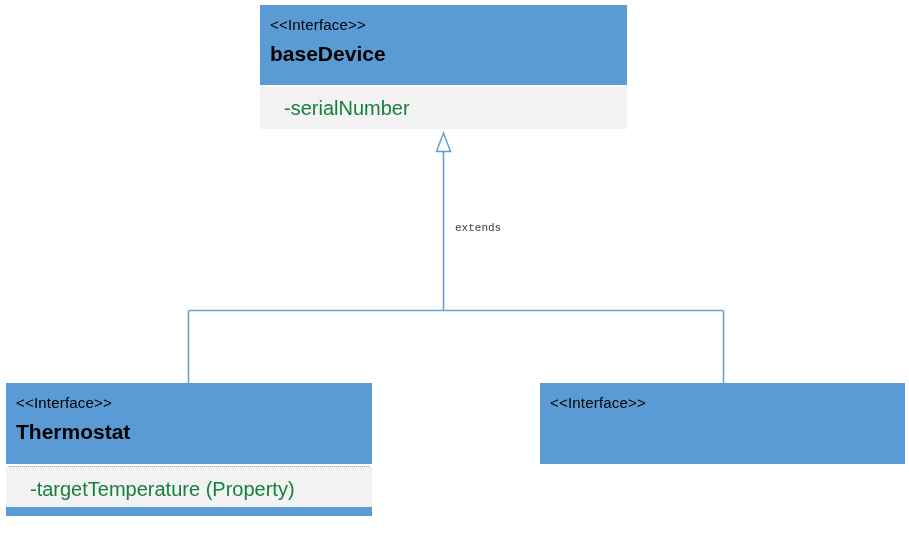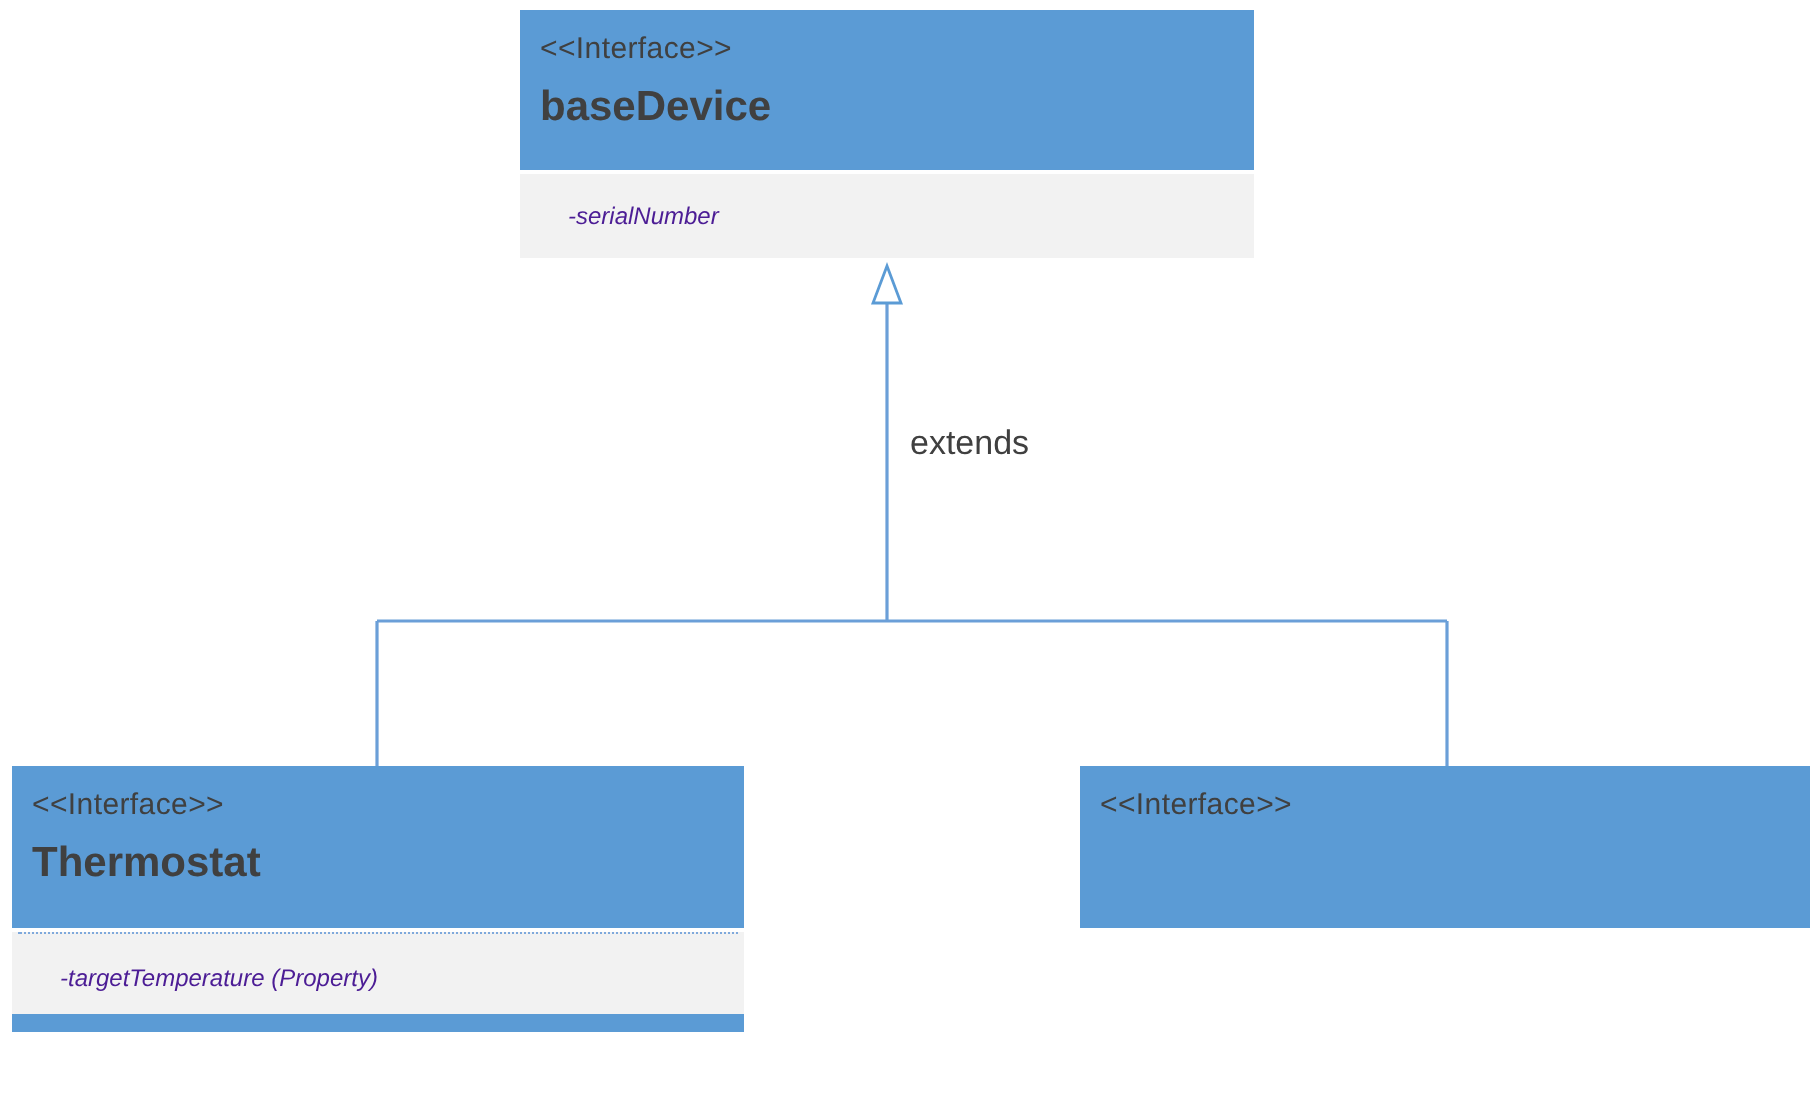--- a/index.html
+++ b/index.html
@@ -8,39 +8,38 @@
     position: relative;
     background: #ffffff;
     overflow: hidden;
     font-family: "Liberation Sans", sans-serif;
   }
 
   .uml-node { position: absolute; }
 
   .node-header {
     background: #5B9BD5;
-    color: #404040;
+    color: #000000;
     padding: 9px 10px 0 10px;
     width: 100%;
   }
   .stereotype { font-size: 15px; line-height: 21px; letter-spacing: 0.2px; }
   .node-name  { font-size: 21px; line-height: 28px; margin-top: 5px; font-weight: 700; }
 
   .node-body {
     background: #F2F2F2;
     margin-top: 2px;
     width: 100%;
   }
   .member-row {
     display: flex;
     align-items: center;
     padding-left: 24px;
-    color: #4c1d95;
-    font-size: 12px;
-    font-style: italic;
+    color: #15803d;
+    font-size: 20px;
   }
   .dotted-sep {
     border-top: 1px dotted #7FA9DC;
     height: 0;
     margin: 0 3px;
   }
   .bottom-strip {
     position: absolute;
     left: 0;
     bottom: -5px;
@@ -63,23 +62,24 @@
 
   .connector-svg {
     position: absolute;
     left: 0; top: 0;
     width: 909px; height: 558px;
     pointer-events: none;
   }
   .extends-label {
     position: absolute;
     left: 455px;
-    top: 212px;
-    font-size: 17px;
+    top: 222px;
+    font-size: 11px;
     color: #404040;
+    font-family: Liberation Mono, monospace;
   }
 </style>
 </head>
 <body>
 
 <svg class="connector-svg" viewBox="0 0 909 558" xmlns="http://www.w3.org/2000/svg">
   <g stroke="#6B9FD8" stroke-width="1.6" fill="none">
     <line x1="443.5" y1="151" x2="443.5" y2="310.5"></line>
     <line x1="188.5" y1="310.5" x2="723.5" y2="310.5"></line>
     <line x1="188.5" y1="310.5" x2="188.5" y2="383"></line>

